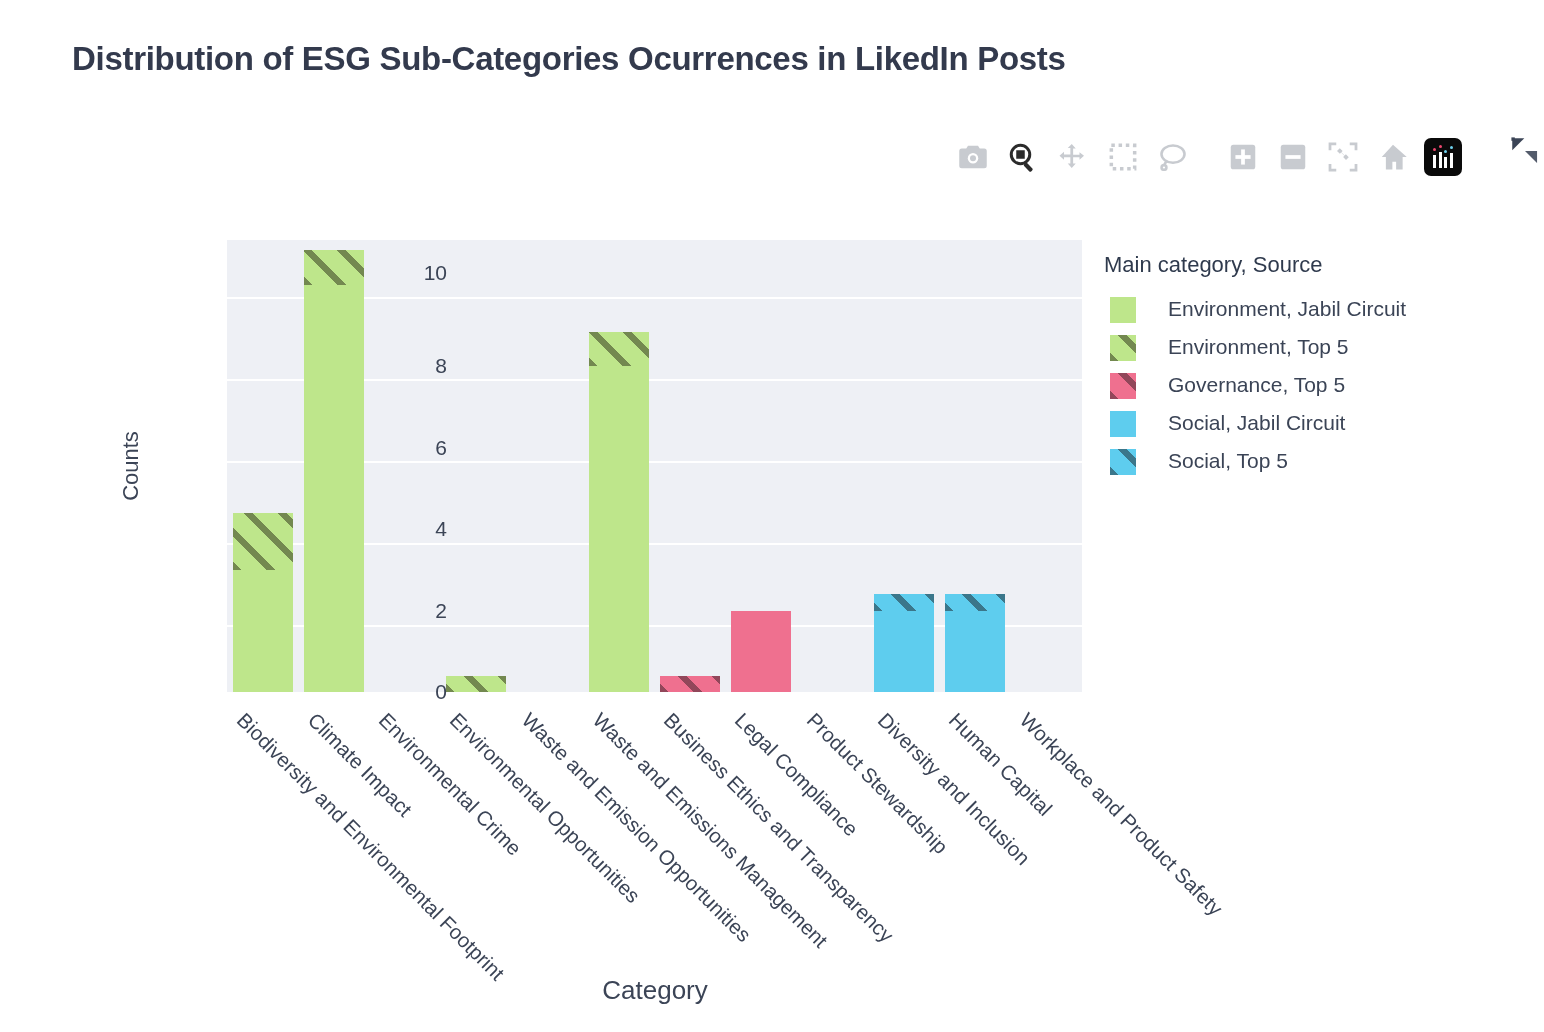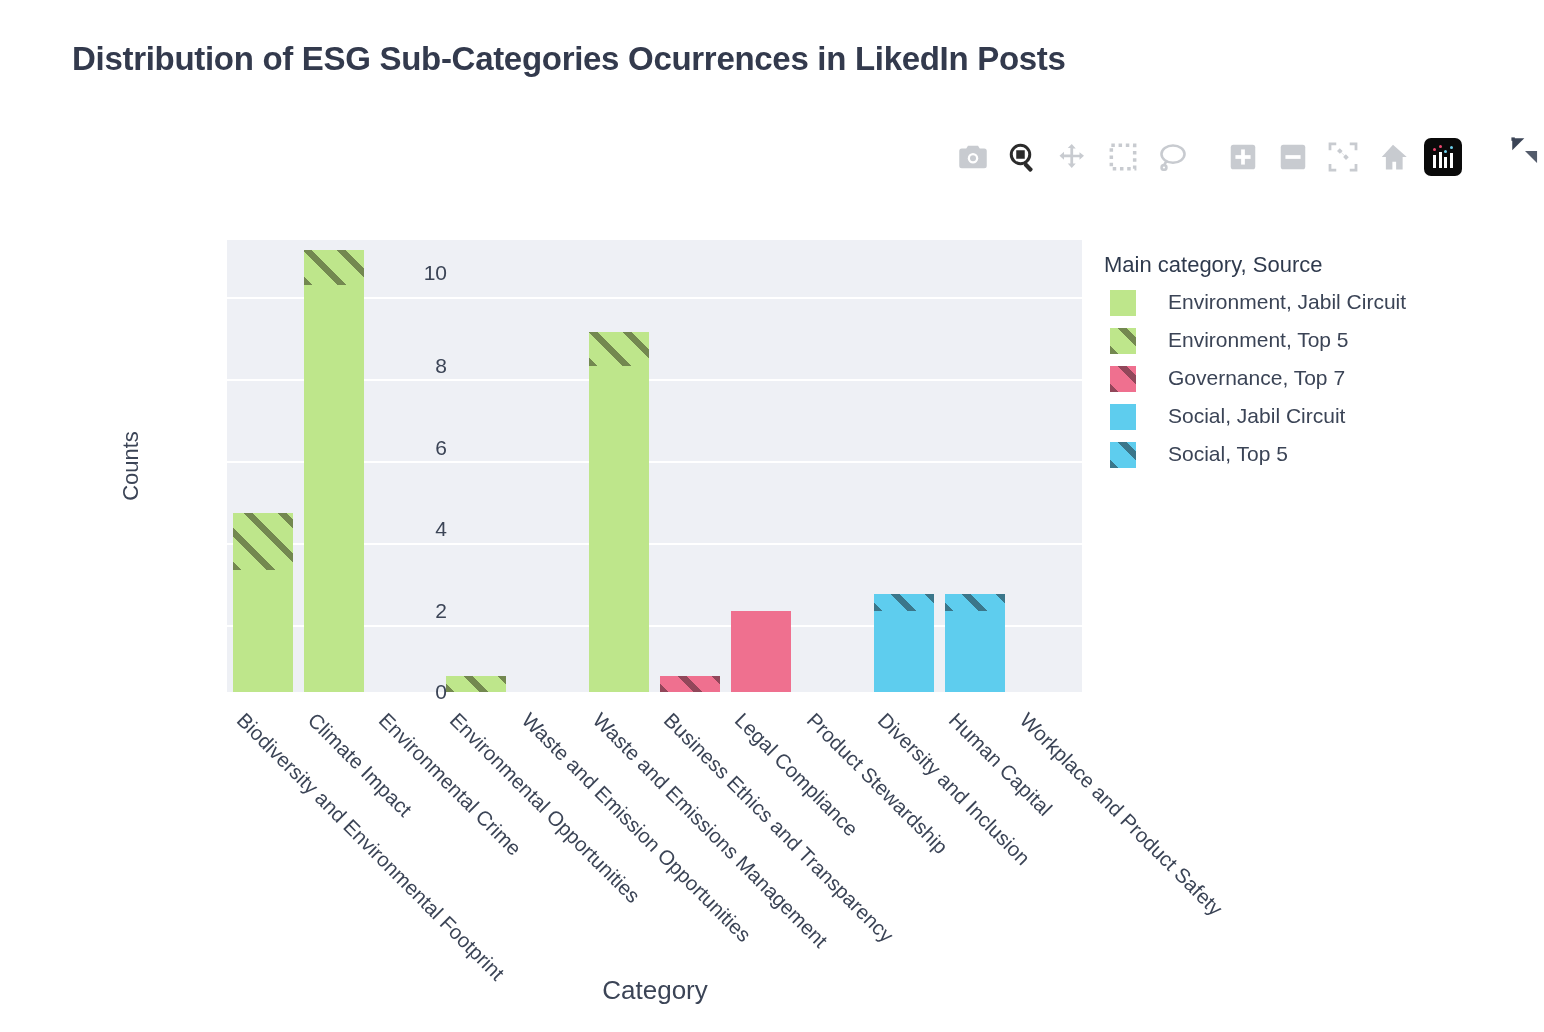--- a/index.html
+++ b/index.html
@@ -187,21 +187,21 @@
 
   
   .legend {
     position: absolute;
     left: 1104px;
     top: 252px;
   }
   .legend-title {
     font-size: 22px;
     color: #2f3a4d;
-    margin-bottom: 12px;
+    margin-bottom: 19px;
     white-space: nowrap;
   }
   .legend-item {
     display: flex;
     align-items: flex-start;
     height: 38px;
     cursor: pointer;
   }
   .legend-swatch {
     width: 26px;
@@ -378,21 +378,21 @@
       <div class="legend-item">
         <span class="legend-swatch" style="background: rgb(190, 230, 139);"></span>
         <span class="legend-label">Environment, Jabil Circuit</span>
       </div>
       <div class="legend-item">
         <span class="legend-swatch hatch-green"></span>
         <span class="legend-label">Environment, Top 5</span>
       </div>
       <div class="legend-item">
         <span class="legend-swatch hatch-pink"></span>
-        <span class="legend-label">Governance, Top 7</span>
+        <span class="legend-label">Governance, Top 5</span>
       </div>
       <div class="legend-item">
         <span class="legend-swatch" style="background: rgb(94, 205, 238);"></span>
         <span class="legend-label">Social, Jabil Circuit</span>
       </div>
       <div class="legend-item">
         <span class="legend-swatch hatch-blue"></span>
         <span class="legend-label">Social, Top 5</span>
       </div>
     </div>

